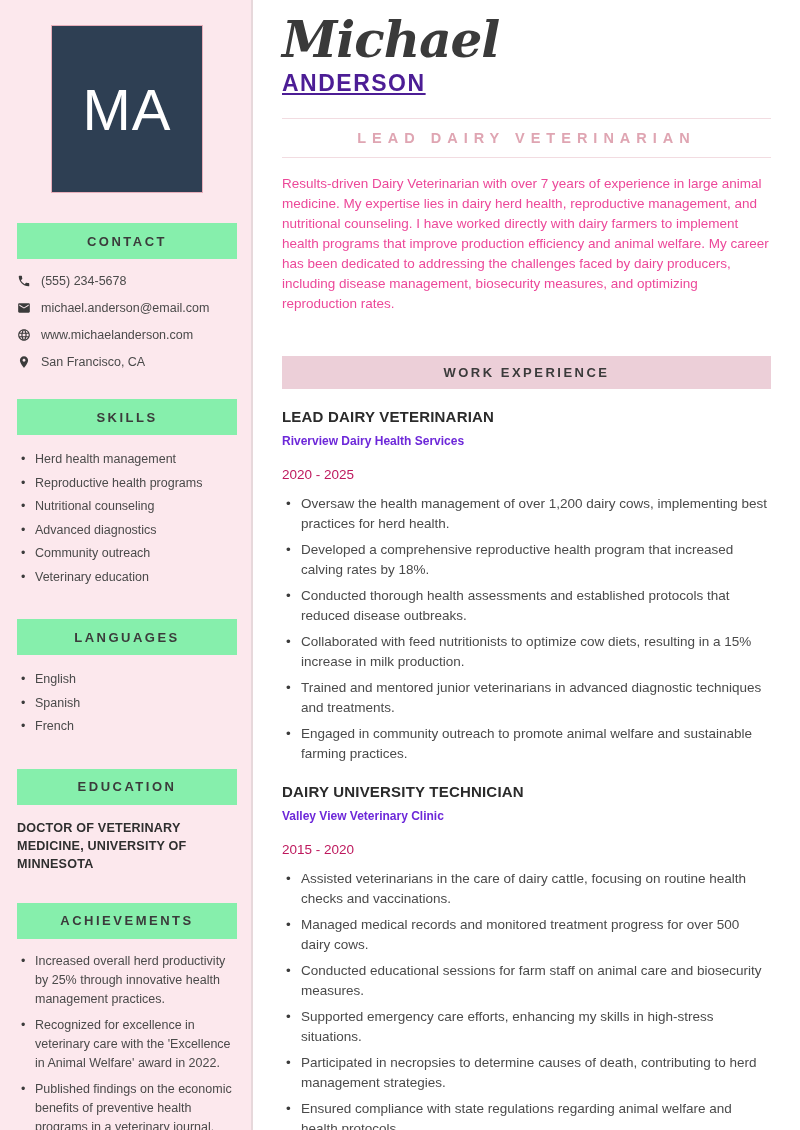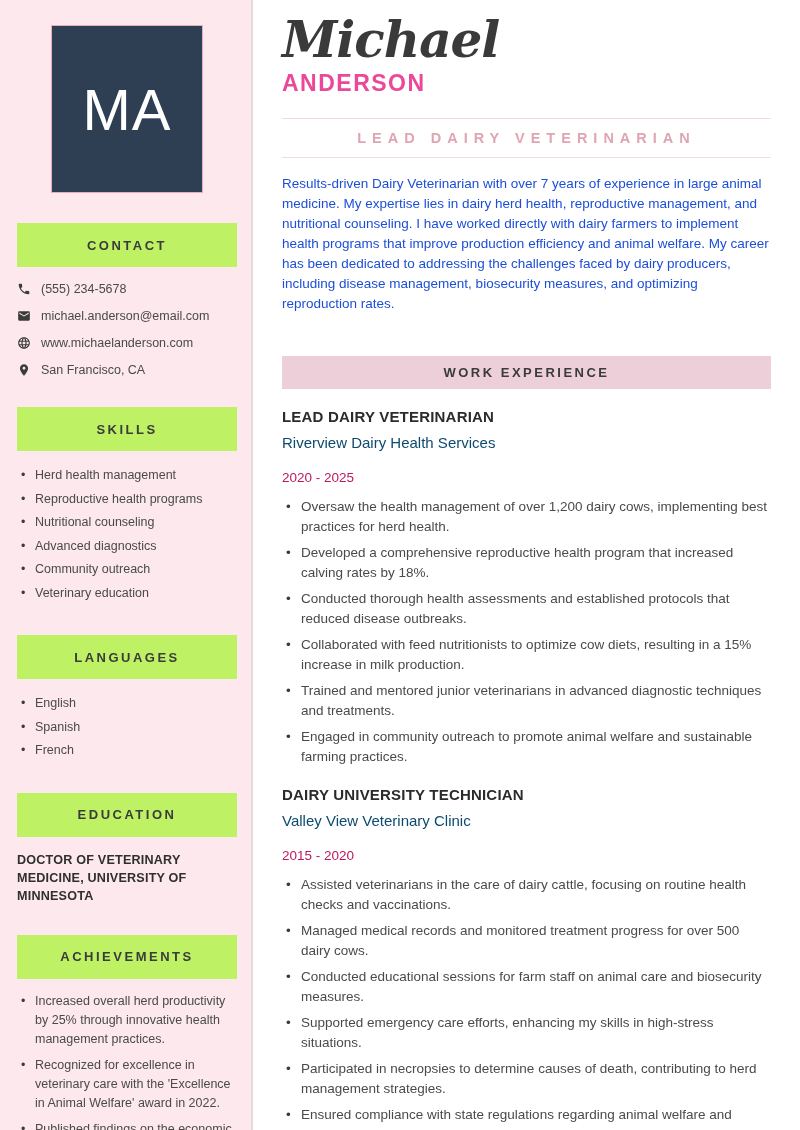--- a/index.html
+++ b/index.html
@@ -15,21 +15,21 @@
   .avatar-frame {
     width:152px; height:168px; margin:25px auto 0;
     background:#ffffff; border:1.5px solid #e7aeba; padding:0; box-sizing:border-box;
   }
   .avatar {
     width:100%; height:100%; background:#2e3f53; color:#ffffff;
     display:flex; align-items:center; justify-content:center;
     font-size:58px; font-weight:500; letter-spacing:1px;
   }
   .band {
-    background:#bef264; height:44px; display:flex; align-items:center; justify-content:center;
+    background:#86efac; height:36px; display:flex; align-items:center; justify-content:center;
     font-size:13px; font-weight:bold; letter-spacing:2.5px; color:#3b3b3b;
   }
   .side-section { margin-top:30px; }
   .contact-list { margin-top:15px; }
   .contact-row { display:flex; align-items:center; margin-bottom:13px; }
   .contact-row .cicon { width:14px; height:14px; margin-right:10px; flex:0 0 14px; }
   .contact-row .cicon svg { width:14px; height:14px; fill:#3b3b3b; display:block; }
   .contact-row .ctext { font-size:12.5px; color:#4a4a4a; }
 
   ul.side-list { list-style:none; margin:13px 0 0 0; padding:0 0 0 4px; }
@@ -39,28 +39,28 @@
   ul.side-list.wrap li { line-height:19px; margin-bottom:7px; }
 
   .degree { margin:14px 0 0 0; font-size:12.6px; font-weight:bold; line-height:18px; color:#2f2f2f; letter-spacing:0.2px; }
 
   
   .main { flex:1; padding:10px 29px 0 29px; box-sizing:border-box; }
   .first-name {
     margin:0; font-family:"DejaVu Serif", serif; font-style:italic; font-weight:600;
     font-size:50px; line-height:60px; color:#3a3a3a; letter-spacing:-1px;
   }
-  .last-name { margin:0; font-size:23px; font-weight:bold; letter-spacing:1.5px; color:#ec4899; line-height:26px; }
+  .last-name { margin:0; font-size:23px; font-weight:bold; letter-spacing:1.5px; color:#4c1d95; line-height:26px;text-decoration:underline; }
   .headline-wrap { margin-top:22px; border-top:1px solid #f2dce1; border-bottom:1px solid #f2dce1; }
   .headline { text-align:center; font-size:14.5px; font-weight:600; letter-spacing:6px; color:#dfa5b2; padding:11px 0; }
-  .summary { margin:16px 0 0 0; font-size:13.5px; line-height:20px; color:#1d4ed8; }
+  .summary { margin:16px 0 0 0; font-size:13.5px; line-height:20px; color:#ec4899; }
   .main-band { margin-top:42px; height:33px; background:#eccfd8; }
   .job { margin-top:0; }
   .job-role { margin:19px 0 0 0; font-size:15px; font-weight:bold; color:#2b2b2b; letter-spacing:0.2px; }
-  .job-company { margin-top:9px; font-size:15px; color:#0c4a6e; }
+  .job-company { margin-top:9px; font-size:12px; color:#6d28d9;font-weight:bold; }
   .job-dates { margin-top:19px; font-size:13.5px; color:#be185d; }
   ul.job-bullets { list-style:none; margin:12px 0 0 0; padding:0; }
   ul.job-bullets li { position:relative; padding-left:19px; font-size:13.5px; line-height:20px; color:#4a4a4a; margin-bottom:6px; }
   ul.job-bullets li::before { content:"•"; position:absolute; left:4px; color:#3b3b3b; }
 </style>
 </head>
 <body>
 
 <div class="page">
 

